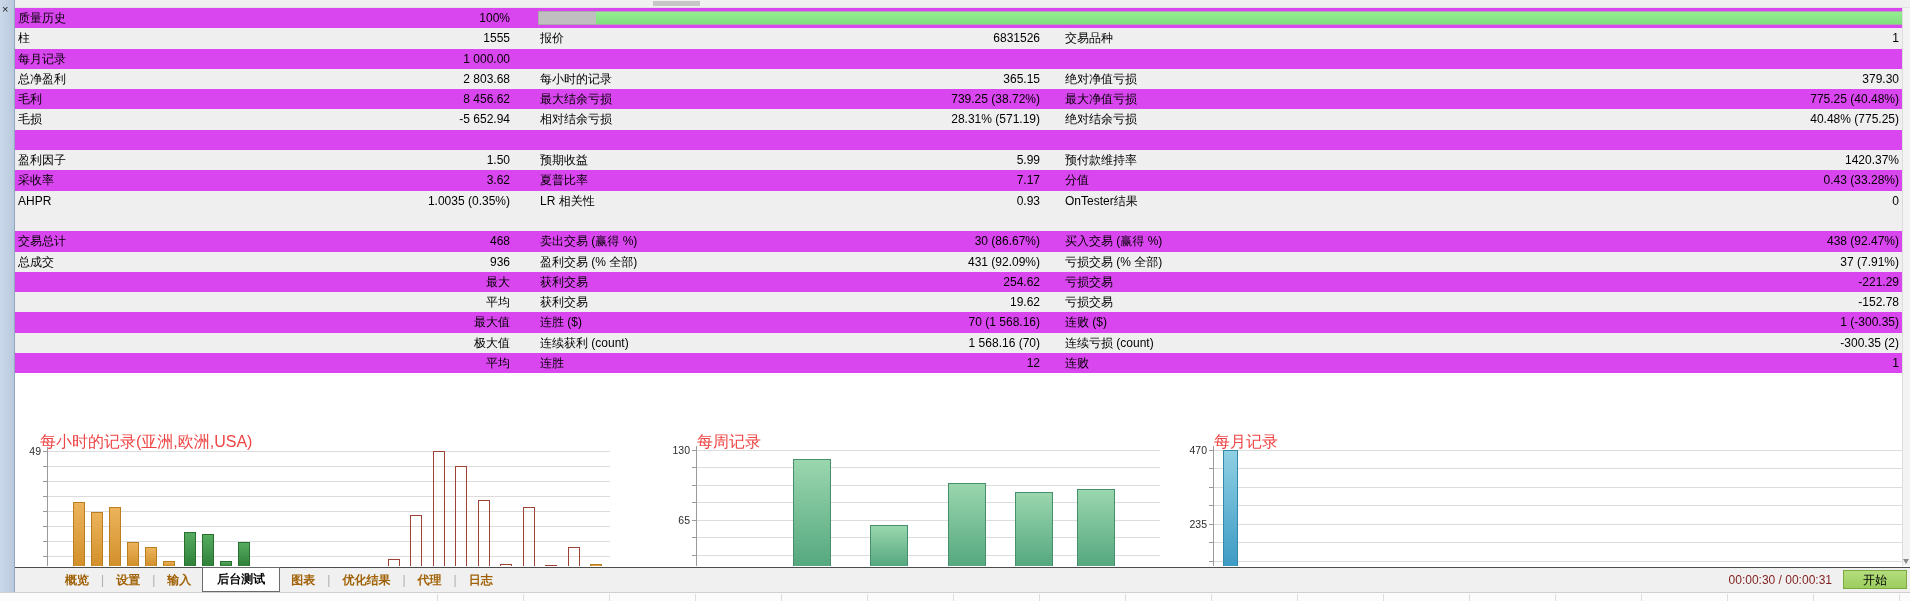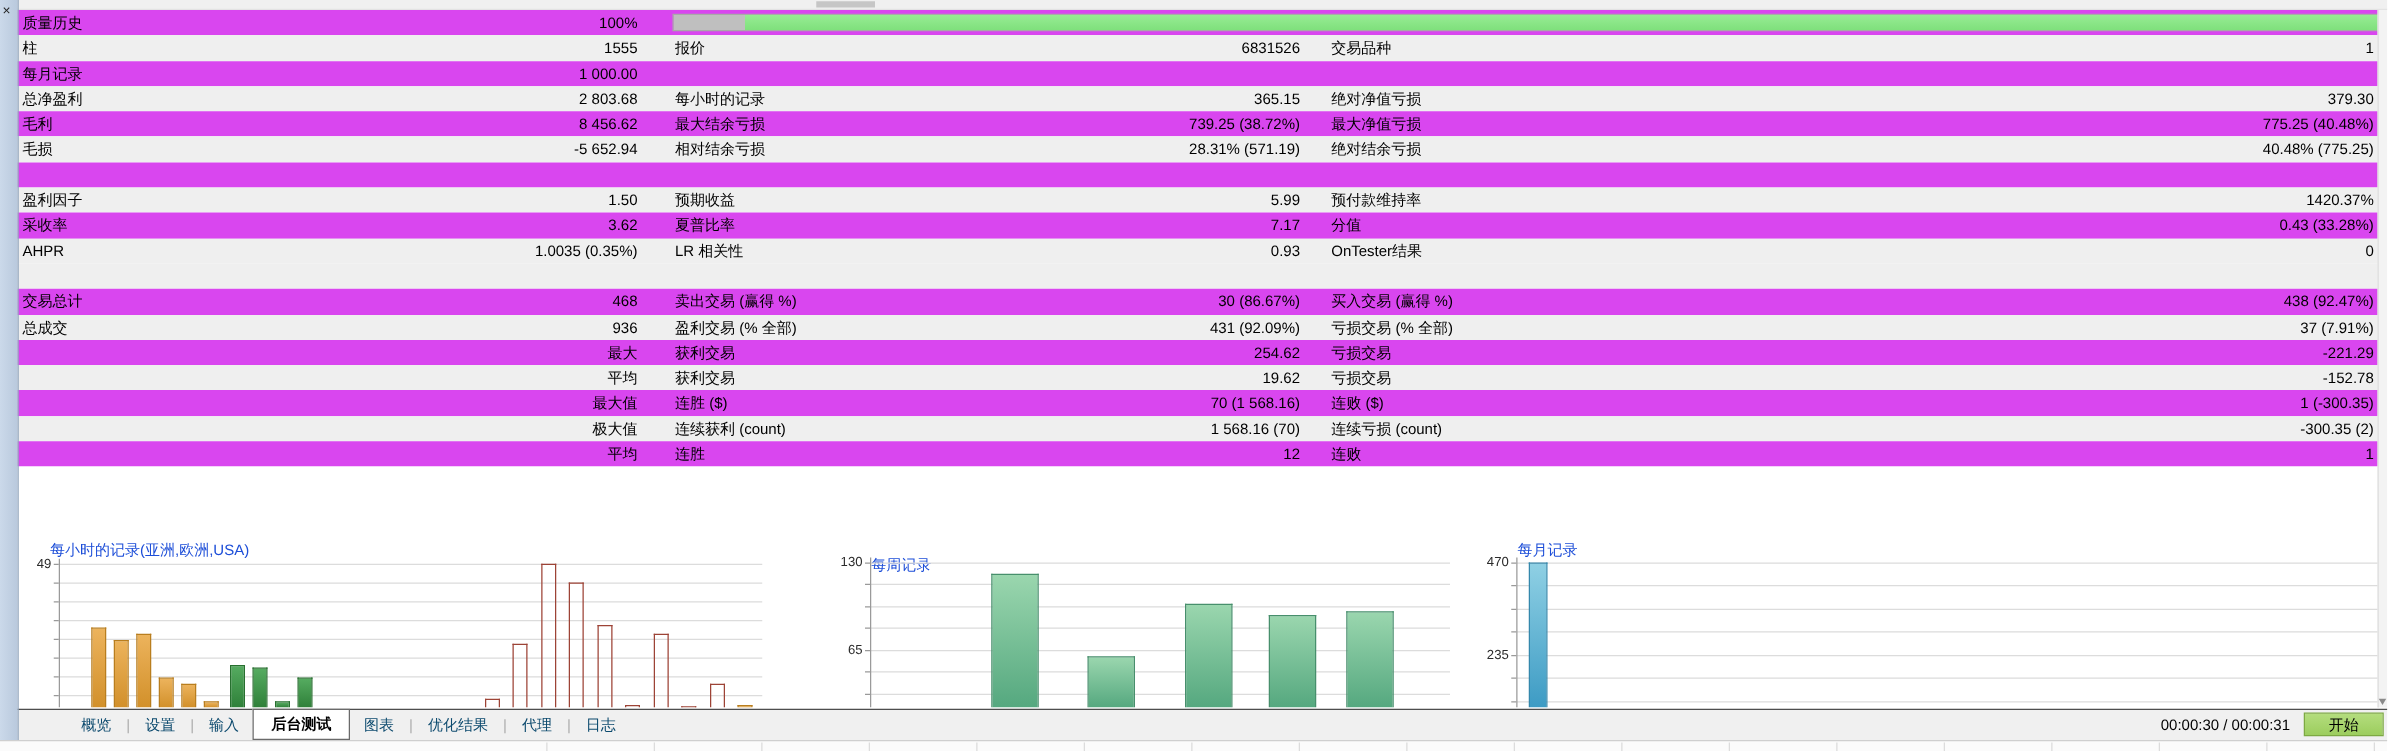--- a/index.html
+++ b/index.html
@@ -31,39 +31,39 @@
   .c2l{left:526px;} .c2v{right:863px;}
   .c3l{left:1051px;} .c3v{right:4px;}
 
   
   .pbar{position:absolute;left:524px;top:3px;width:1368px;height:14px;display:flex;border:1px solid #a9a9a9;box-sizing:border-box;}
   .pbar .done{width:57px;background:#bfbfbf;}
   .pbar .rest{flex:1;background:linear-gradient(180deg,#97ec94,#7fe07c);}
 
   
   .chart{position:absolute;top:430px;height:136px;overflow:hidden;}
-  .chart .title{position:absolute;top:2px;font-size:12px;color:#1d4ed8;white-space:nowrap;}
+  .chart .title{position:absolute;top:2px;font-size:16px;color:#ef4444;white-space:nowrap;}
   .chart .grid{position:absolute;height:1px;background:#dcdcdc;}
   .chart .axis{position:absolute;width:1px;background:#9a9a9a;}
   .chart .tick{position:absolute;width:4px;height:1px;background:#9a9a9a;}
   .chart .ylab{position:absolute;width:38px;text-align:right;font-size:10.5px;color:#2b2b2b;}
   .bar{position:absolute;bottom:0;box-sizing:border-box;border:1px solid transparent;border-bottom:none;}
   .bar.c0s0{background:linear-gradient(180deg,#ecb35c,#d2902a);border-color:#b97e1e;}
   .bar.c0s1{background:linear-gradient(180deg,#55ab60,#2f8039);border-color:#27702f;}
   .bar.c0s2{background:linear-gradient(180deg,#d37d6f,#b35042;);border-color:#9d4336;}
   .bar.c1s0{background:linear-gradient(180deg,#9ad6ae,#55a87f);border-color:#478f6c;}
   .bar.c2s0{background:linear-gradient(180deg,#8fd0e4,#3d9bc4);border-color:#3488ac;}
 
   
   #tabbar{position:absolute;left:14px;right:0;top:567px;height:25px;background:#f0f0f0;border-top:1px solid #4d4d4d;box-sizing:border-box;}
   #tabs{position:absolute;left:40px;top:0;height:100%;display:flex;align-items:center;}
-  .tab{padding:2px 11px;color:#0c4a6e;white-space:nowrap;cursor:default;}
+  .tab{padding:2px 11px;color:#a16207;white-space:nowrap;cursor:default;font-weight:bold;}
   .tab.active{background:#fff;border:1px solid #6a6a6a;font-weight:bold;color:#000;padding:3px 14px;margin-top:-2px;}
   .tabsep{color:#adadad;padding:0 1px;}
-  #time{position:absolute;right:78px;top:0;height:100%;line-height:24px;color:#000000;}
+  #time{position:absolute;right:78px;top:0;height:100%;line-height:24px;color:#7f1d1d;}
   #startbtn{position:absolute;right:3px;top:2px;bottom:3px;width:62px;background:linear-gradient(180deg,#b4dd7e,#9ccd5e);
             border:1px solid #7da943;text-align:center;line-height:18px;color:#000;cursor:default;}
 
   
   #bottomstrip{position:absolute;left:0;right:0;top:592px;height:9px;background:#fbfbfb;border-top:1px solid #cfcfcf;}
   #bottomstrip .sep{position:absolute;top:1px;bottom:0;width:1px;background:#dcdcdc;}
 </style>
 </head>
 <body>
 
@@ -238,21 +238,21 @@
         <div class="bar c0s2" style="left: 400px; width: 12px; height: 51.3265px;"></div>
         <div class="bar c0s2" style="left: 423px; width: 12px; height: 115px;"></div>
         <div class="bar c0s2" style="left: 445px; width: 12px; height: 100.306px;"></div>
         <div class="bar c0s2" style="left: 468px; width: 12px; height: 66.0204px;"></div>
         <div class="bar c0s2" style="left: 490px; width: 12px; height: 2.34694px;"></div>
         <div class="bar c0s2" style="left: 513px; width: 12px; height: 58.6735px;"></div>
         <div class="bar c0s2" style="left: 535px; width: 12px; height: 1.5px;"></div>
         <div class="bar c0s2" style="left: 558px; width: 12px; height: 19.4898px;"></div>
       </div>
       <div class="chart" style="left: 655px; width: 505px;">
-        <div class="title" style="left: 42px; margin-top: 12px;">每周记录</div>
+        <div class="title" style="left: 42px;">每周记录</div>
         <div class="grid" style="top: 20px; left: 41px; width: 464px;"></div>
         <div class="tick" style="top: 20px; left: 37px;"></div>
         <div class="grid" style="top: 37px; left: 41px; width: 464px;"></div>
         <div class="tick" style="top: 37px; left: 37px;"></div>
         <div class="grid" style="top: 55px; left: 41px; width: 464px;"></div>
         <div class="tick" style="top: 55px; left: 37px;"></div>
         <div class="grid" style="top: 72px; left: 41px; width: 464px;"></div>
         <div class="tick" style="top: 72px; left: 37px;"></div>
         <div class="grid" style="top: 90px; left: 41px; width: 464px;"></div>
         <div class="tick" style="top: 90px; left: 37px;"></div>

